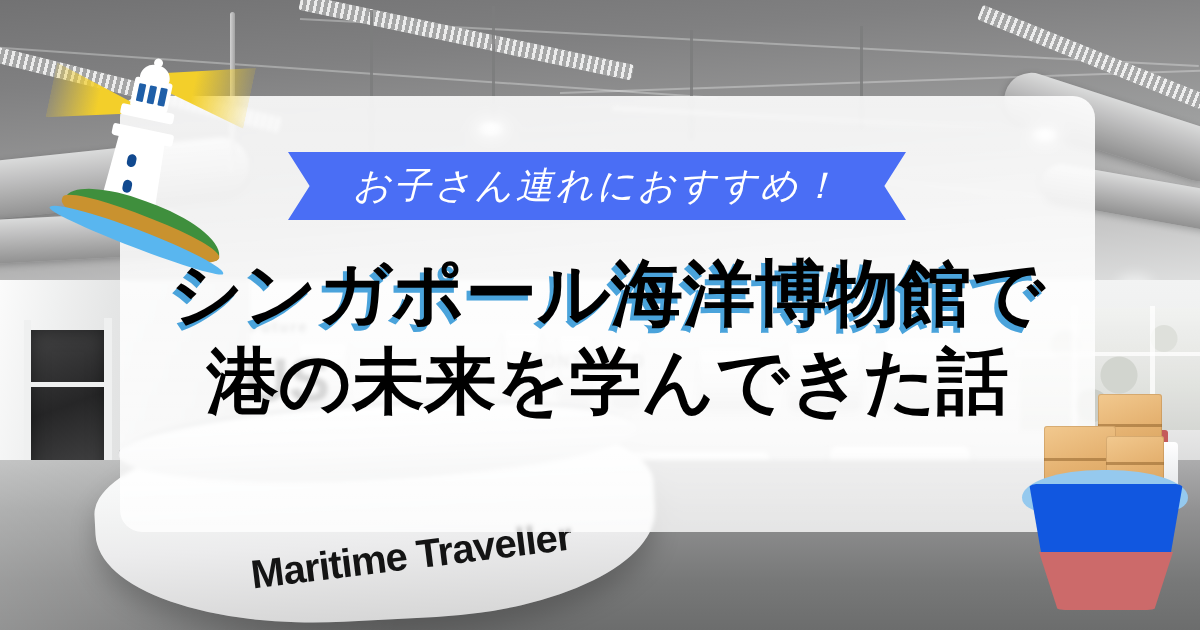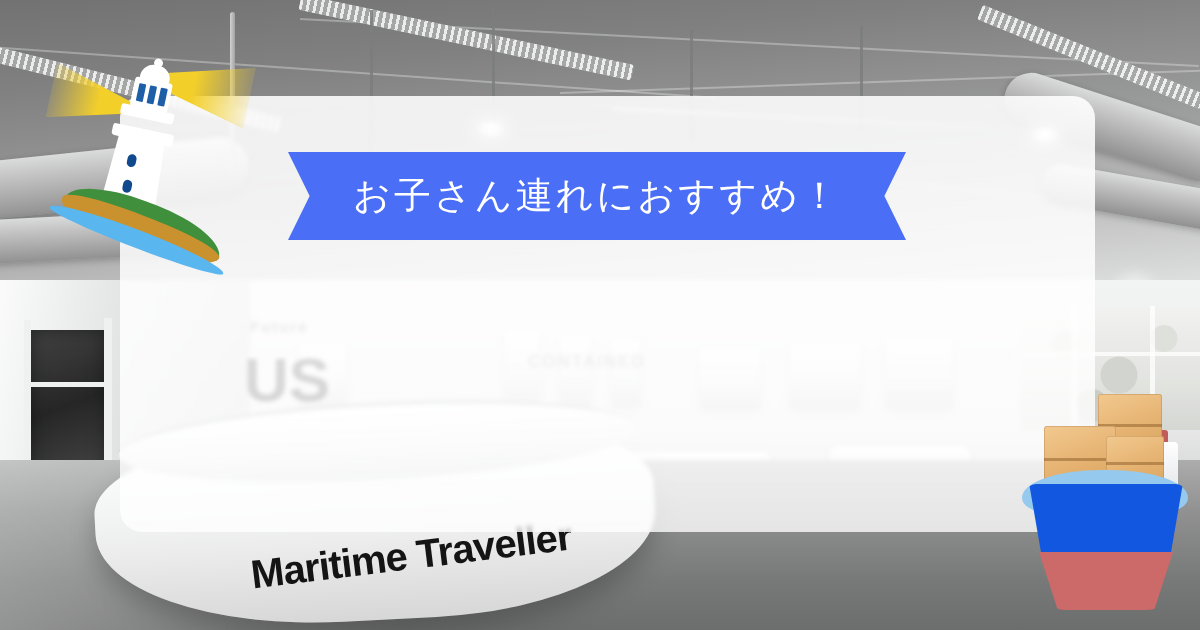--- a/index.html
+++ b/index.html
@@ -113,25 +113,25 @@
   
   .card{
     position:absolute;left:120px;top:96px;width:975px;height:436px;
     border-radius:22px;
     background:linear-gradient(180deg,rgba(255,255,255,.88) 0%,rgba(255,255,255,.84) 55%,rgba(255,255,255,.78) 100%);
     backdrop-filter:blur(2px);
   }
 
   
   .ribbon{
-    position:absolute;left:288px;top:152px;width:618px;height:88px;
+    position:absolute;left:288px;top:152px;width:618px;height:68px;
     background:var(--ribbon,#4a6ef5);
     -webkit-clip-path:polygon(0% 0%,100% 0%,96.5% 50%,100% 100%,0% 100%,3.5% 50%);
     clip-path:polygon(0% 0%,100% 0%,96.5% 50%,100% 100%,0% 100%,3.5% 50%);
-    display:flex;align-items:center;justify-content:center;
+    display:flex;align-items:center;justify-content:center;font-style:italic;
   }
   .ribbon-text{
     color:#fff;font-size:37px;font-weight:500;letter-spacing:3px;
     font-family:"DejaVu Sans","Liberation Sans",sans-serif;
     white-space:nowrap;
   }
 
   
   .headline{
     position:absolute;left:120px;top:250px;width:975px;
@@ -306,20 +306,24 @@
     <div class="ph-counter-top"></div>
     <div class="ph-counter-text">Maritime Traveller</div>
   </div>
 
   <div class="card"></div>
 
   <div class="ribbon">
     <span class="ribbon-text">お子さん連れにおすすめ！</span>
   </div>
 
+  <div class="headline">
+    <span class="hl-line shadowed">シンガポール海洋博物館で</span>
+    <span class="hl-line">港の未来を学んできた話</span>
+  </div>
 
   <div class="lighthouse">
     <div class="lh-rot">
       <div class="lh-beam lh-beamL"></div>
       <div class="lh-beam lh-beamR"></div>
       <div class="lh-knob"></div>
       <div class="lh-cap"></div>
       <div class="lh-lantern">
         <div class="lh-pane"></div>
         <div class="lh-pane"></div>

